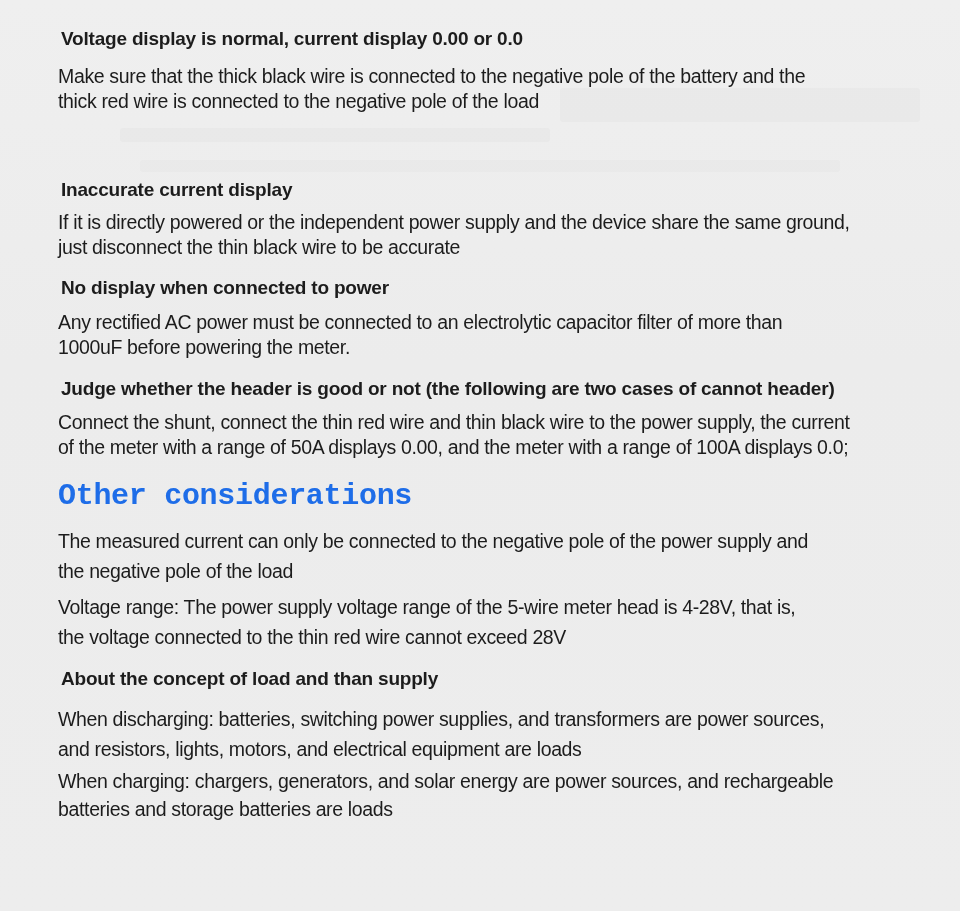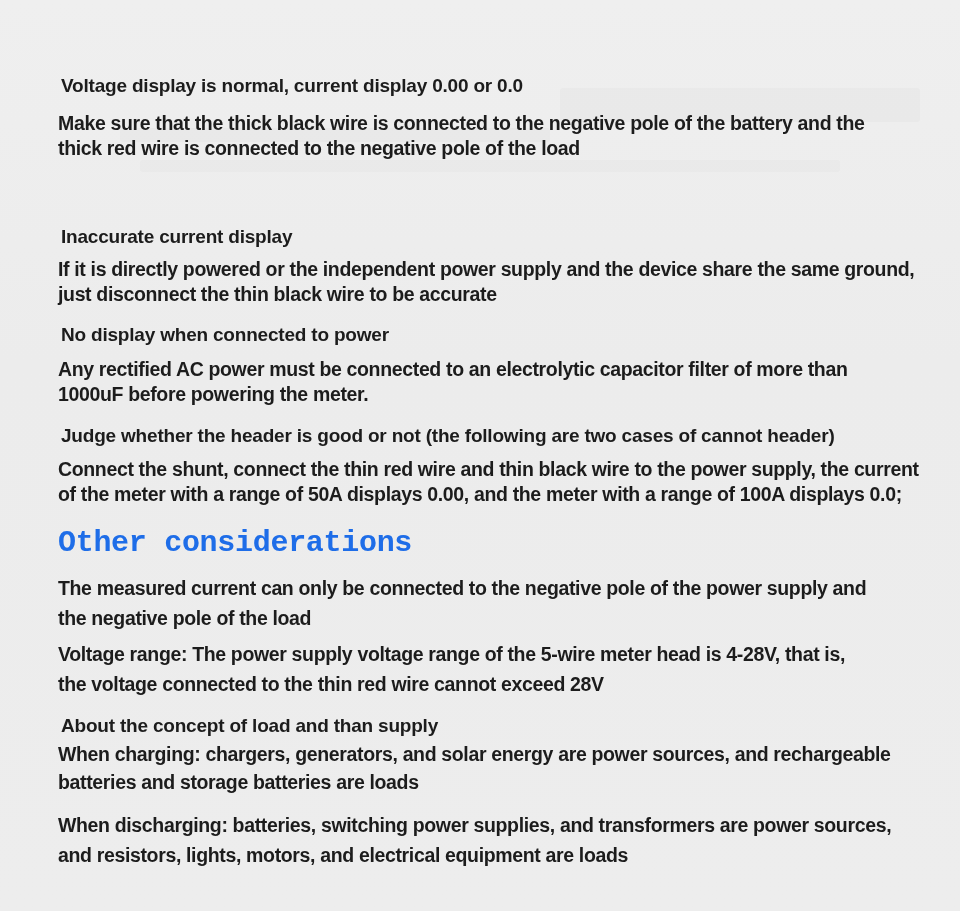--- a/index.html
+++ b/index.html
@@ -11,34 +11,33 @@
     width: 960px;
     height: 911px;
     background: linear-gradient(180deg, #efefef 0%, #ececec 40%, #ededed 100%);
     font-family: "Liberation Sans", "DejaVu Sans", sans-serif;
     color: #1c1c1c;
     overflow: hidden;
     box-sizing: border-box;
   }
   .content {
     padding: 27px 8px 10px 58px;
-    margin-top: 47px;
   }
   .h {
     font-size: 19px;
     line-height: 23px;
     font-weight: 700;
     letter-spacing: -0.2px;
     padding-left: 3px;
     white-space: pre;
   }
   .p {
     font-size: 19.5px;
     line-height: 25px;
-    font-weight: 700;
+    font-weight: 400;
     letter-spacing: -0.35px;
     white-space: pre;
   }
   .p.loose {
     line-height: 30px;
   }
   .p.loose-sm {
     line-height: 28px;
   }
   .title {
@@ -107,20 +106,20 @@
     <div class="title mt-18" style="color: rgb(30, 109, 232);">Other considerations</div>
 
     <div class="p loose mt-12">The measured current can only be connected to the negative pole of the power supply and
 the negative pole of the load</div>
 
     <div class="p loose mt-6">Voltage range: The power supply voltage range of the 5-wire meter head is 4-28V, that is,
 the voltage connected to the thin red wire cannot exceed 28V</div>
 
     <div class="h mt-15">About the concept of load and than supply</div>
 
+    <div class="p loose mt-14">When discharging: batteries, switching power supplies, and transformers are power sources,
+and resistors, lights, motors, and electrical equipment are loads</div>
+
     <div class="p loose-sm mt-3">When charging: chargers, generators, and solar energy are power sources, and rechargeable
 batteries and storage batteries are loads</div>
-
-    <div class="p loose mt-14">When discharging: batteries, switching power supplies, and transformers are power sources,
-and resistors, lights, motors, and electrical equipment are loads</div>
 
   </div>
 </div>
 
 </body></html>

